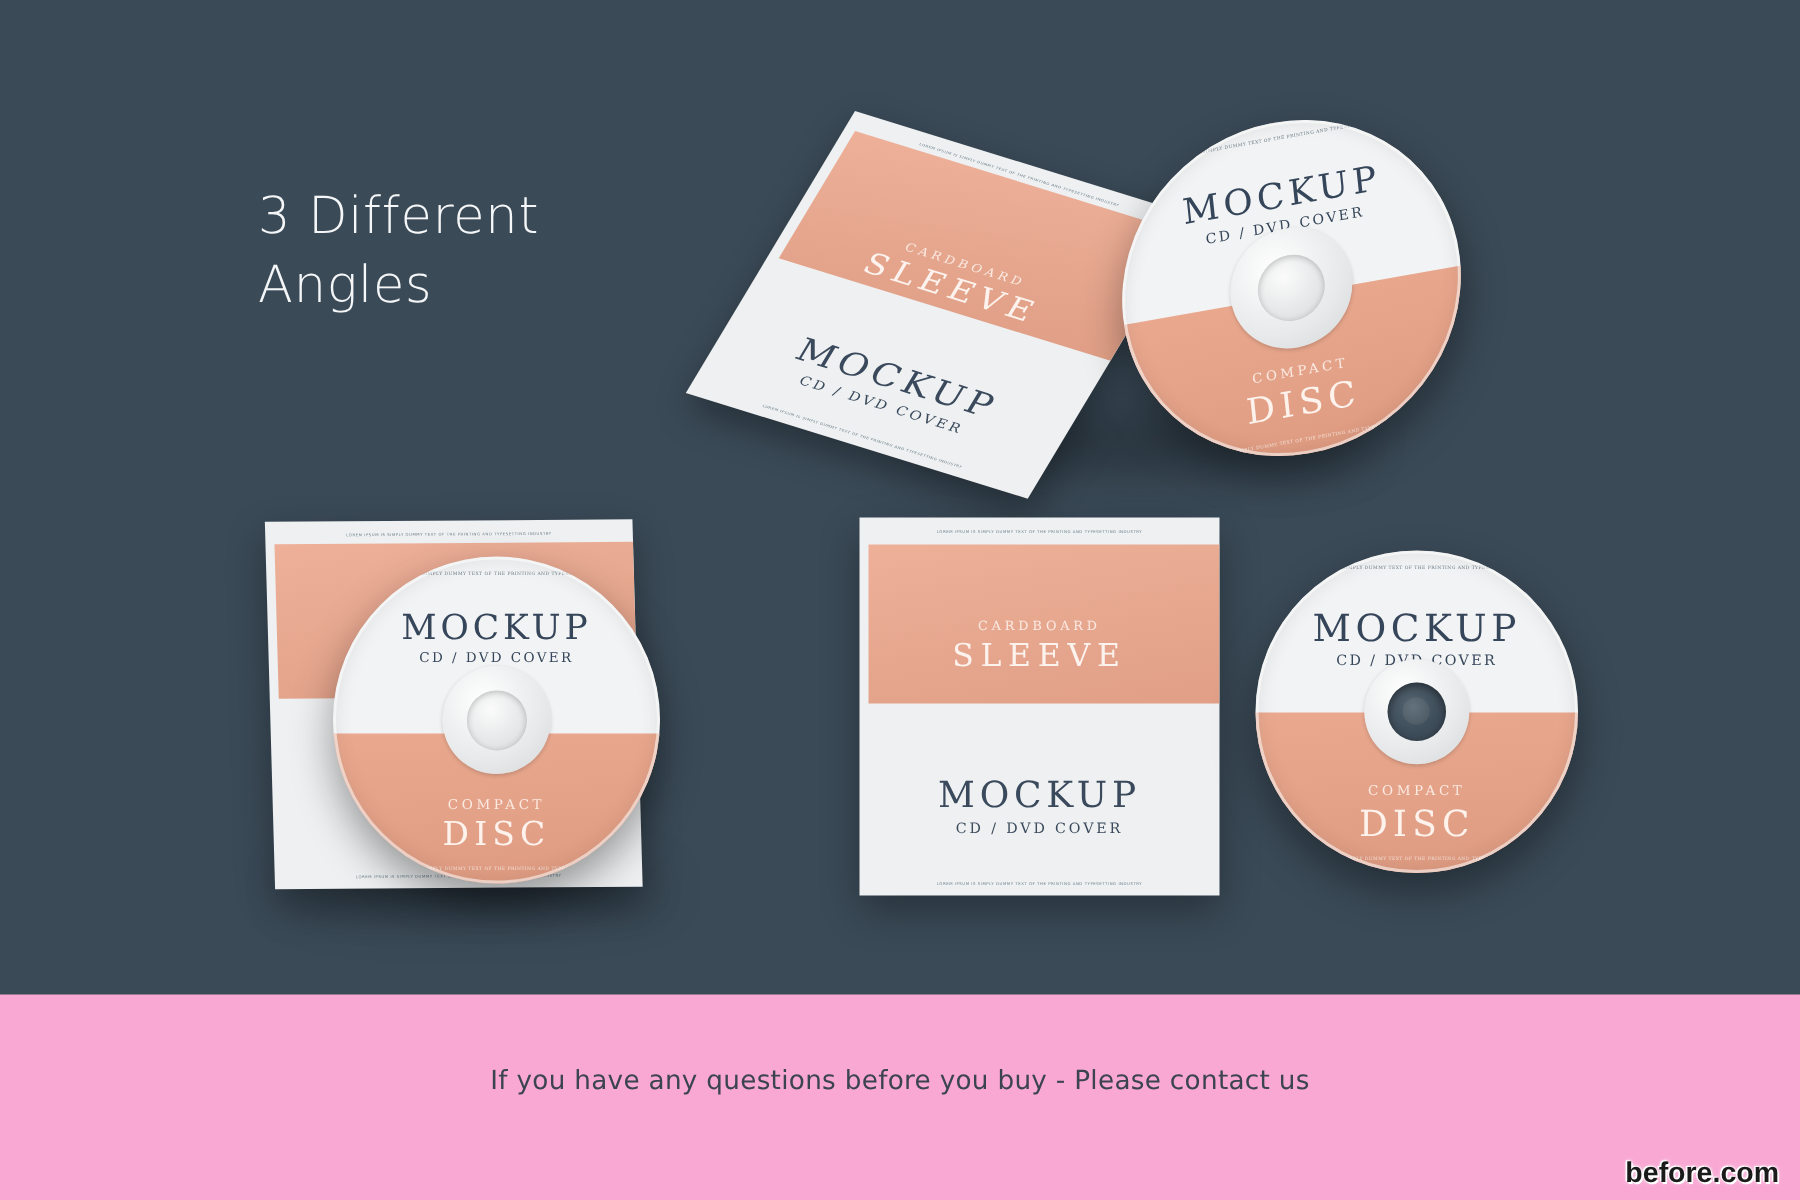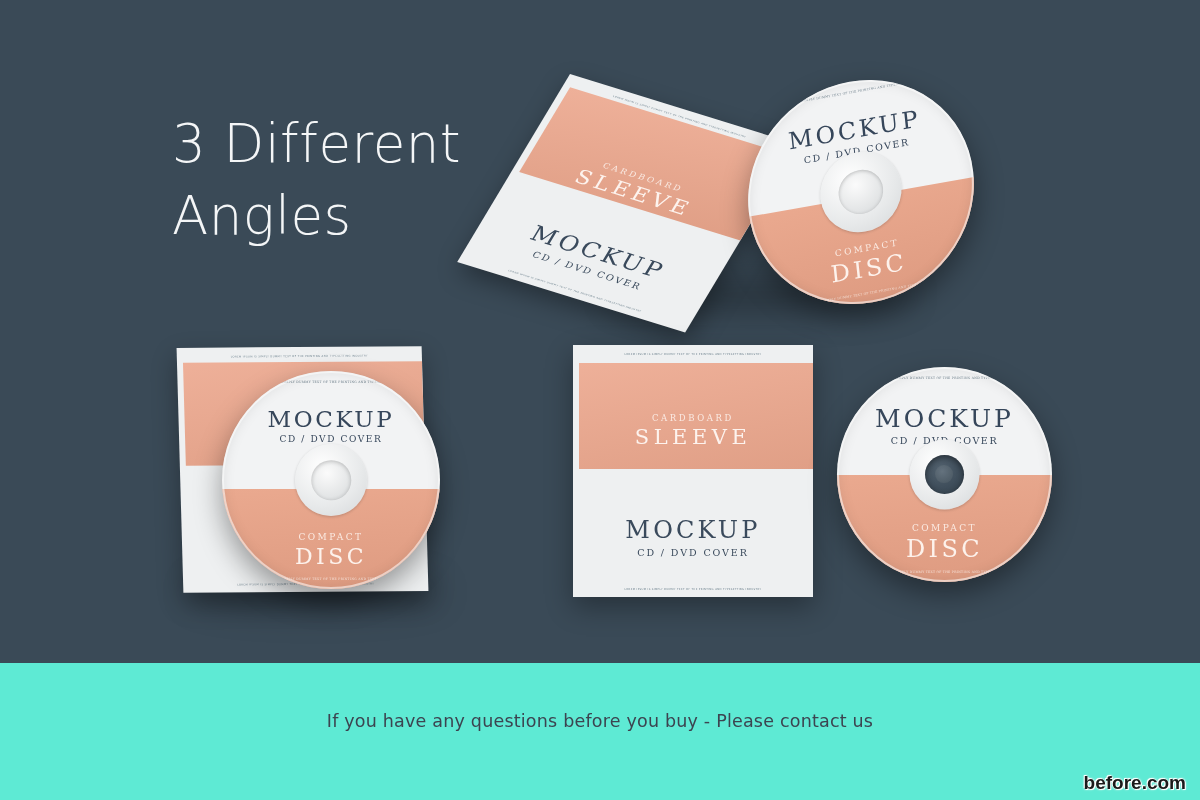--- a/index.html
+++ b/index.html
@@ -8,34 +8,34 @@
   body {
     font-family:"DejaVu Sans", sans-serif;
     background:#3a4a57;
     position:relative;
   }
 
   #stage { position:absolute; inset:0; background:#3a4a57; }
 
   
   .heading {
-    position:absolute; left:172px; top:108px;
+    position:absolute; left:172px; top:122px;
     color:#f4f6f7;
     font-family:"DejaVu Sans", sans-serif;
     font-weight:300;
-    font-size:53px;
+    font-size:34px;
     line-height:1.35;
     letter-spacing:0.5px;
     white-space:pre-line;
   }
 
   
   .footer-band {
     position:absolute; left:0; right:0; top:663px; bottom:0;
-    background:#5eead4;
+    background:#f9a8d4;
   }
   .footer-text {
     position:absolute; left:0; right:0; top:48px;
     text-align:center;
     color:#3c4450;
     font-size:17.5px;
     font-weight:400;
     letter-spacing:0.2px;
     font-family:"DejaVu Sans", sans-serif;
   }

